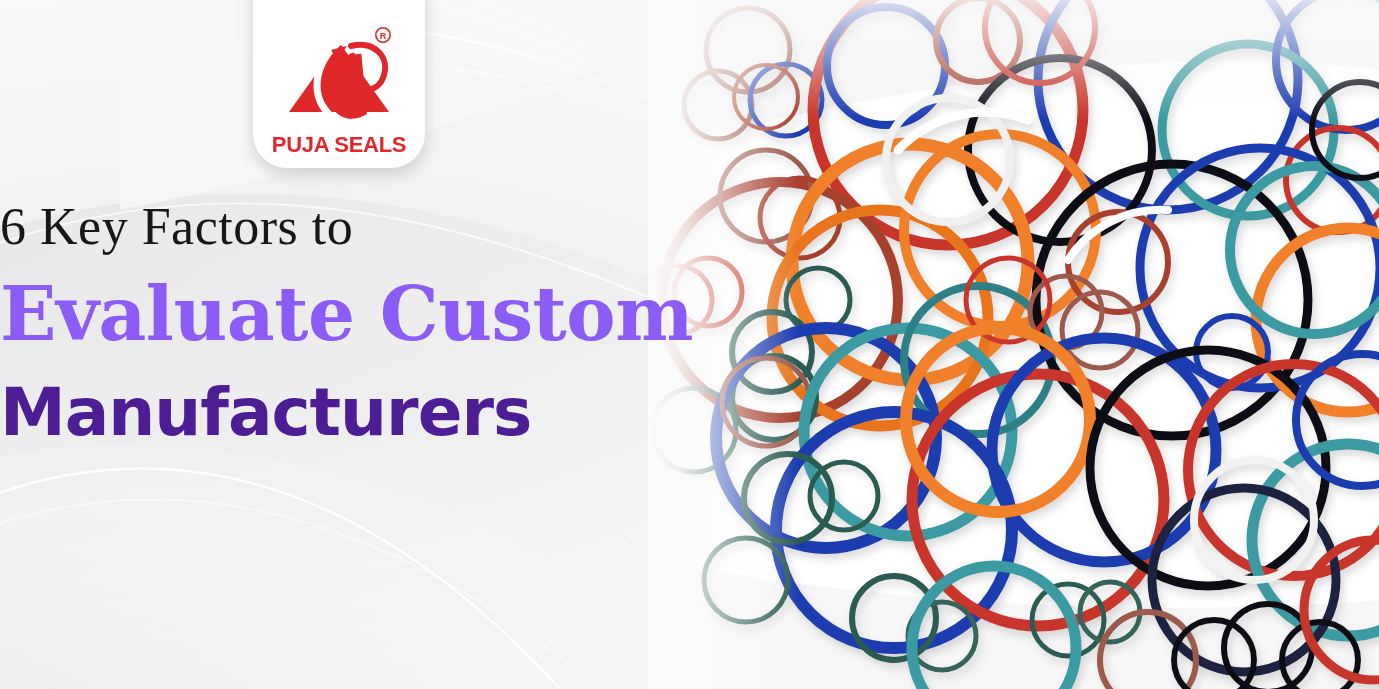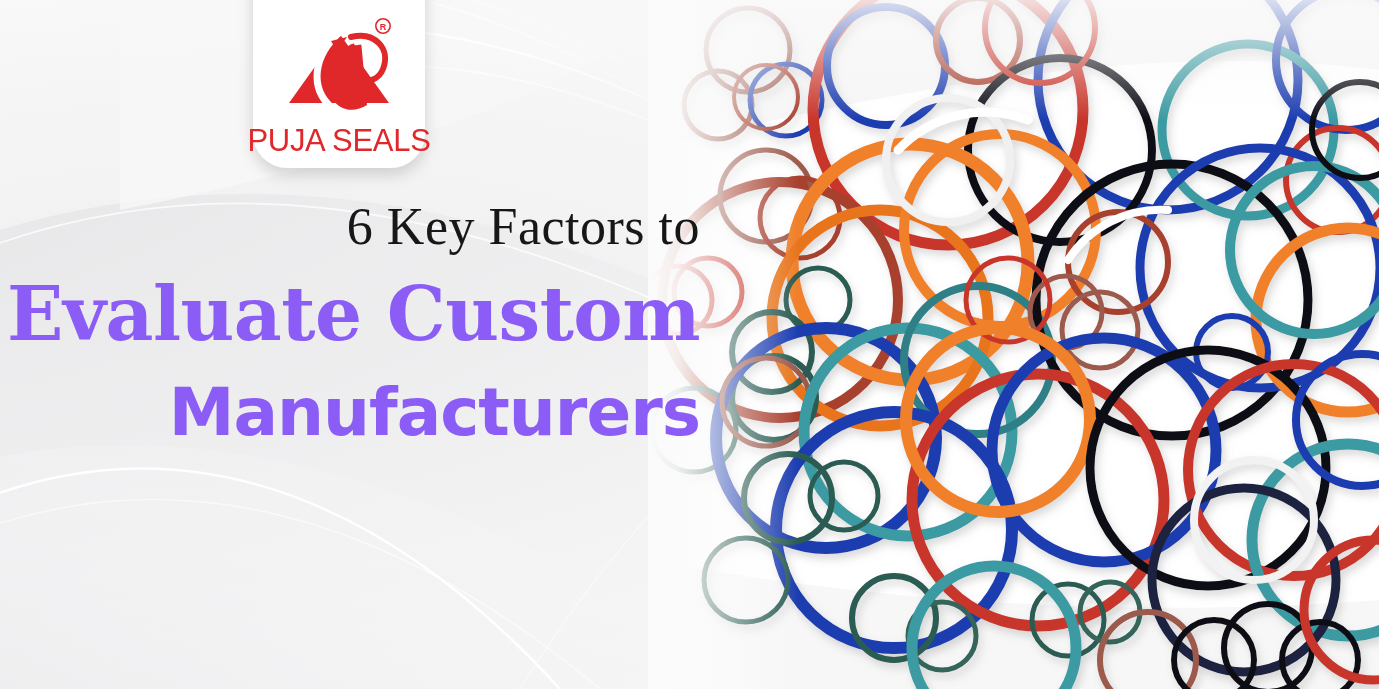--- a/index.html
+++ b/index.html
@@ -84,36 +84,36 @@
   }
   .logo-mark {
     width: 124px;
     height: 104px;
     position: relative;
   }
   .logo-mark svg { display:block; width:100%; height:100%; }
   .logo-word {
     color: #e0282b;
     font-family: "Liberation Sans", sans-serif;
-    font-weight: 400;
-    font-size: 31px;
+    font-weight: 700;
+    font-size: 22px;
     letter-spacing: -0.3px;
     line-height: 1;
     margin-top: 4px;
     white-space: nowrap;
   }
 
   
   .copy {
     position: absolute;
     left: 0;
     top: 198px;
     width: 700px;
     z-index: 5;
-    text-align: right;
+    text-align: left;
   }
   .line-kicker {
     font-family: "Liberation Serif", "DejaVu Serif", serif;
     font-size: 52px;
     font-weight: 400;
     color: #171717;
     line-height: 1.1;
     letter-spacing: 0.5px;
     margin: 0 0 14px 0;
   }
@@ -124,21 +124,21 @@
     color: #8b5cf6;
     line-height: 1.22;
     letter-spacing: -0.5px;
     margin: 0;
     white-space: nowrap;
   }
   .line-accent {
     font-family: "DejaVu Sans", "Liberation Sans", sans-serif;
     font-size: 66px;
     font-weight: 700;
-    color: #8b5cf6;
+    color: #4c1d95;
     line-height: 1.2;
     letter-spacing: -1px;
     margin: 14px 0 12px 0;
     white-space: nowrap;
   }
 </style>
 </head>
 <body>
 
 <div class="banner">

